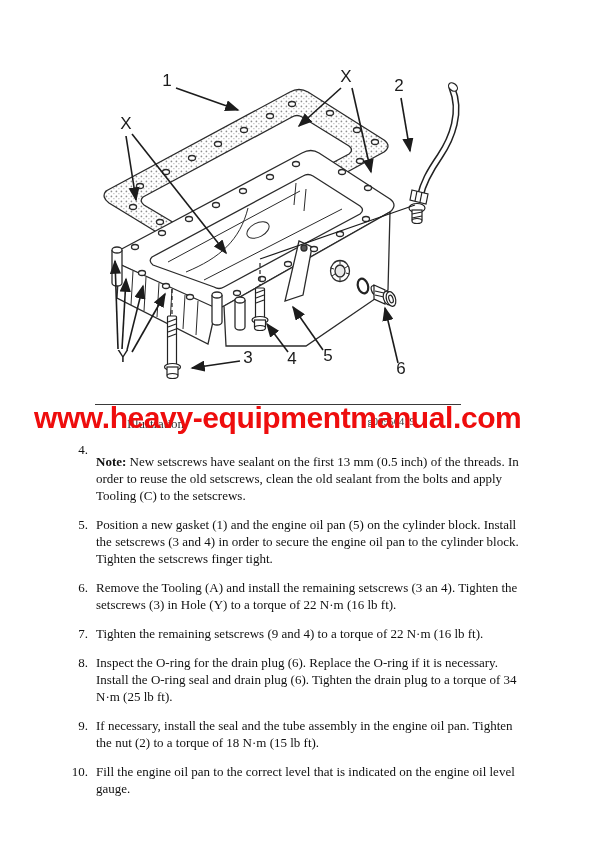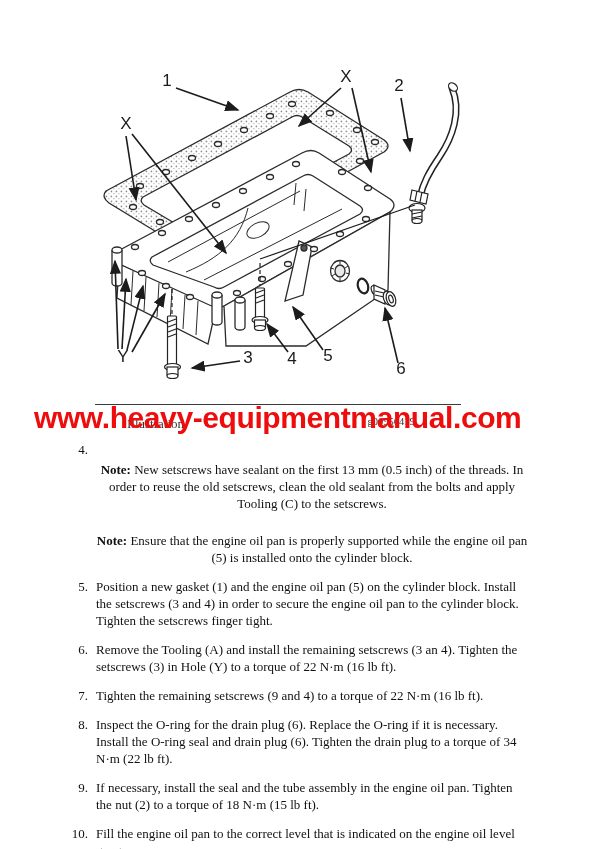--- a/index.html
+++ b/index.html
@@ -10,21 +10,21 @@
   .rule{position:absolute;top:404px;left:95px;width:366px;border-top:1.5px solid #3a3a3a;height:0;}
   .caption-left{position:absolute;top:416px;left:99px;font-size:13px;color:#333;margin-left:28px;}
   .caption-right{position:absolute;top:416px;left:320px;width:142px;text-align:center;font-size:10.5px;color:#333;}
   .watermark{position:absolute;top:401px;left:34px;width:540px;white-space:nowrap;
              font-family:"Liberation Sans", sans-serif;font-weight:bold;
              font-size:30px;letter-spacing:-0.4px;color:#ee0d0d;z-index:5;}
   .steps{position:absolute;top:441px;left:66px;width:462px;font-size:13px;line-height:17px;}
   .step{display:flex;margin-bottom:12px;}
   .step-num{width:22px;text-align:right;padding-right:8px;flex:none;}
   .step-body{flex:1;max-width:432px;}
-  .note{margin-top:20px;text-align:center;}
+  .note{margin-top:12px;}
   .note b{font-weight:bold;}
 </style>
 </head>
 <body>
 
 <div class="page">
 
   <div class="figure-wrap">
     <svg width="600" height="410" viewBox="0 0 600 410" xmlns="http://www.w3.org/2000/svg">
       <defs>
@@ -211,42 +211,41 @@
   <div class="caption-left">Illustration</div>
   <div class="caption-right">g00956419</div>
   <div class="watermark">www.heavy-equipmentmanual.com</div>
 
   <div class="steps">
 
     <div class="step">
       <span class="step-num">4.</span>
       <div class="step-body">
         <div class="note"><b>Note:</b><span> New setscrews have sealant on the first 13 mm (0.5 inch) of the threads. In order to reuse the old setscrews, clean the old sealant from the bolts and apply Tooling (C) to the setscrews.</span></div>
-        <div class="note"><b>Note:</b><span> Ensure that the engine oil pan is properly supported while the engine oil pan (5) is installed onto the cylinder block.</span></div>
       </div>
     </div>
 
     <div class="step">
       <span class="step-num">5.</span>
       <div class="step-body">Position a new gasket (1) and the engine oil pan (5) on the cylinder block. Install the setscrews (3 and 4) in order to secure the engine oil pan to the cylinder block. Tighten the setscrews finger tight.</div>
     </div>
 
     <div class="step">
       <span class="step-num">6.</span>
       <div class="step-body">Remove the Tooling (A) and install the remaining setscrews (3 an 4). Tighten the setscrews (3) in Hole (Y) to a torque of 22 N·m (16 lb ft).</div>
     </div>
 
     <div class="step">
       <span class="step-num">7.</span>
       <div class="step-body">Tighten the remaining setscrews (9 and 4) to a torque of 22 N·m (16 lb ft).</div>
     </div>
 
     <div class="step">
       <span class="step-num">8.</span>
-      <div class="step-body">Inspect the O-ring for the drain plug (6). Replace the O-ring if it is necessary. Install the O-ring seal and drain plug (6). Tighten the drain plug to a torque of 34 N·m (22 lb ft).</div>
+      <div class="step-body">Inspect the O-ring for the drain plug (6). Replace the O-ring if it is necessary. Install the O-ring seal and drain plug (6). Tighten the drain plug to a torque of 34 N·m (25 lb ft).</div>
     </div>
 
     <div class="step">
       <span class="step-num">9.</span>
       <div class="step-body">If necessary, install the seal and the tube assembly in the engine oil pan. Tighten the nut (2) to a torque of 18 N·m (15 lb ft).</div>
     </div>
 
     <div class="step">
       <span class="step-num">10.</span>
       <div class="step-body">Fill the engine oil pan to the correct level that is indicated on the engine oil level gauge.</div>

